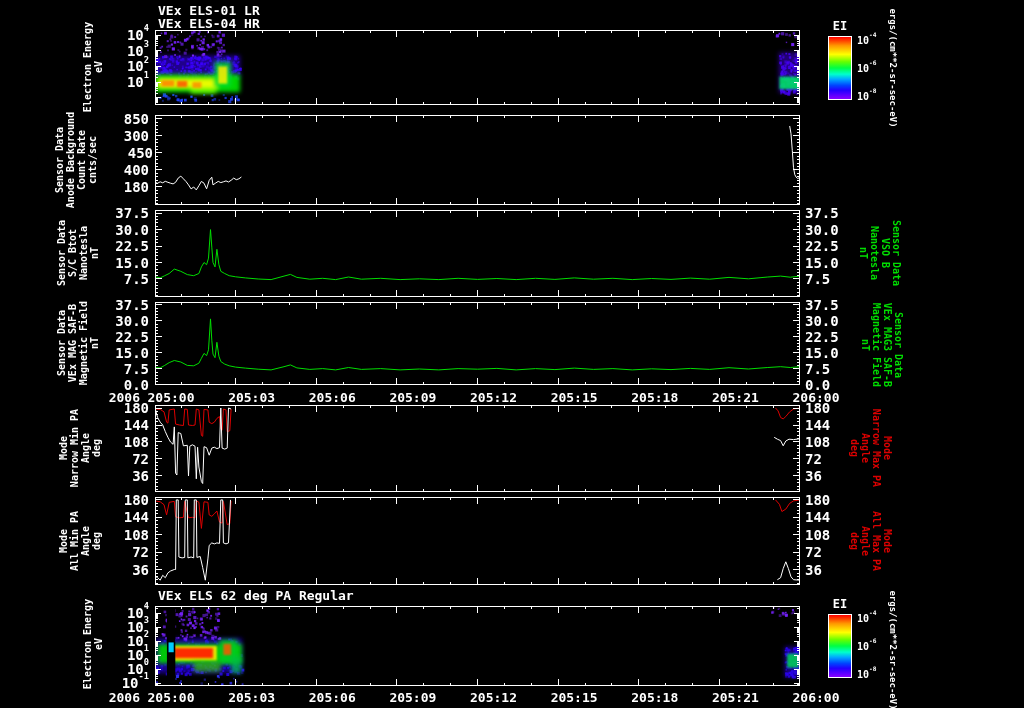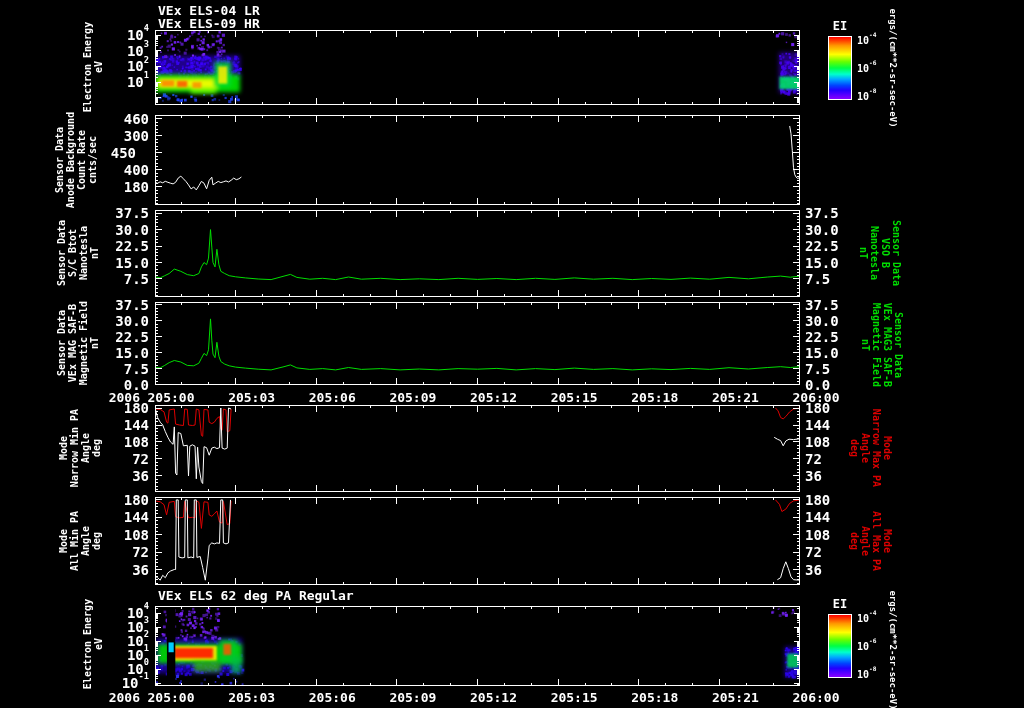--- a/index.html
+++ b/index.html
@@ -25,22 +25,22 @@
       #00ff44 50%,#00ffcc 60%,#00aaff 68%,#0044ff 78%,#2200ff 86%,#8800ff 100%);}
   .cbtitle{position:absolute;width:24px;text-align:center;font-size:12px;font-weight:bold;}
   .cbtick{position:absolute;transform:translateY(-50%);font-size:10px;font-weight:bold;}
   sup{font-size:62%;position:relative;top:-0.45em;}
 </style>
 </head>
 <body>
 
 <div id="stage">
 
-  <div class="title" style="left:158px;top:3px">VEx ELS-04 LR</div>
-  <div class="title" style="left:158px;top:16px">VEx ELS-09 HR</div>
+  <div class="title" style="left:158px;top:3px">VEx ELS-01 LR</div>
+  <div class="title" style="left:158px;top:16px">VEx ELS-04 HR</div>
   <div class="title" style="left:158px;top:588px">VEx ELS 62 deg PA Regular</div>
 
   <div class="panel" style="left:155px;top:30px">
       <svg id="plot-els_top" width="645" height="75" viewBox="0 0 645 75">
         <defs>
           <filter id="els_top-b1" x="-40%" y="-40%" width="180%" height="180%">
             <feGaussianBlur stdDeviation="1.1"></feGaussianBlur>
           </filter>
           <filter id="els_top-b2" x="-40%" y="-40%" width="180%" height="180%">
             <feGaussianBlur stdDeviation="2"></feGaussianBlur>
@@ -2166,23 +2166,23 @@
   <div class="cb" style="left:828px;top:36px;height:64px"></div>
   <div class="cbtitle" style="left:828px;top:597px">EI</div>
   <div class="cb" style="left:828px;top:614px;height:64px"></div>
 
   <div class="yearlab" style="left:140px;top:390px">2006</div>
   <div class="yearlab" style="left:140px;top:690px">2006</div>
 <span class="ytick" style="left: 99px; top: 35.0209px;">10<sup>4</sup></span>
     <span class="ytick" style="left: 99px; top: 50.7113px;">10<sup>3</sup></span>
     <span class="ytick" style="left: 99px; top: 66.4017px;">10<sup>2</sup></span>
     <span class="ytick" style="left: 99px; top: 82.0921px;">10<sup>1</sup></span>
-    <span class="ytick" style="left: 99px; top: 118.967px;">460</span>
+    <span class="ytick" style="left: 99px; top: 118.967px;">850</span>
     <span class="ytick" style="left: 99px; top: 135.97px;">300</span>
-    <span class="ytick" style="left: 86px; top: 152.972px;">450</span>
+    <span class="ytick" style="left: 103px; top: 152.972px;">450</span>
     <span class="ytick" style="left: 99px; top: 169.975px;">400</span>
     <span class="ytick" style="left: 99px; top: 186.977px;">180</span>
     <span class="ytick" style="left: 99px; top: 213.076px;">37.5</span>
     <span class="ytick" style="left: 99px; top: 229.553px;">30.0</span>
     <span class="ytick" style="left: 99px; top: 246.03px;">22.5</span>
     <span class="ytick" style="left: 99px; top: 262.508px;">15.0</span>
     <span class="ytick" style="left: 99px; top: 278.985px;">7.5</span>
     <span class="ytick rt" style="left: 805px; top: 213.076px;">37.5</span>
     <span class="ytick rt" style="left: 805px; top: 229.553px;">30.0</span>
     <span class="ytick rt" style="left: 805px; top: 246.03px;">22.5</span>

